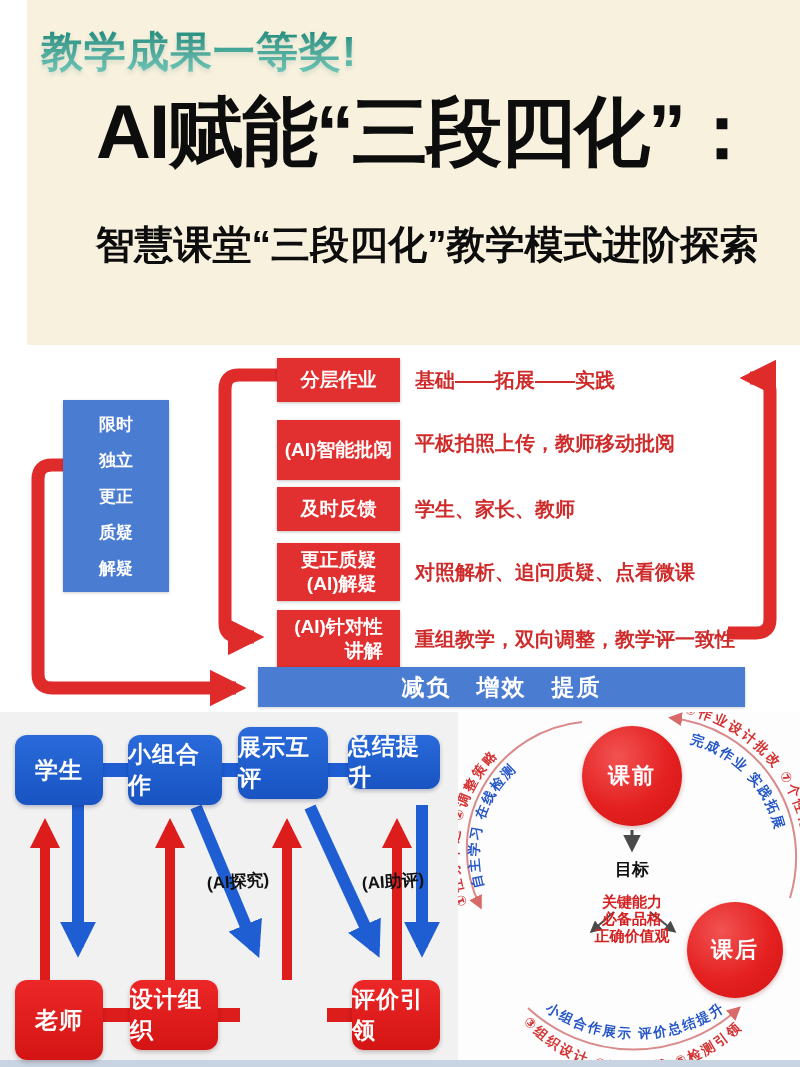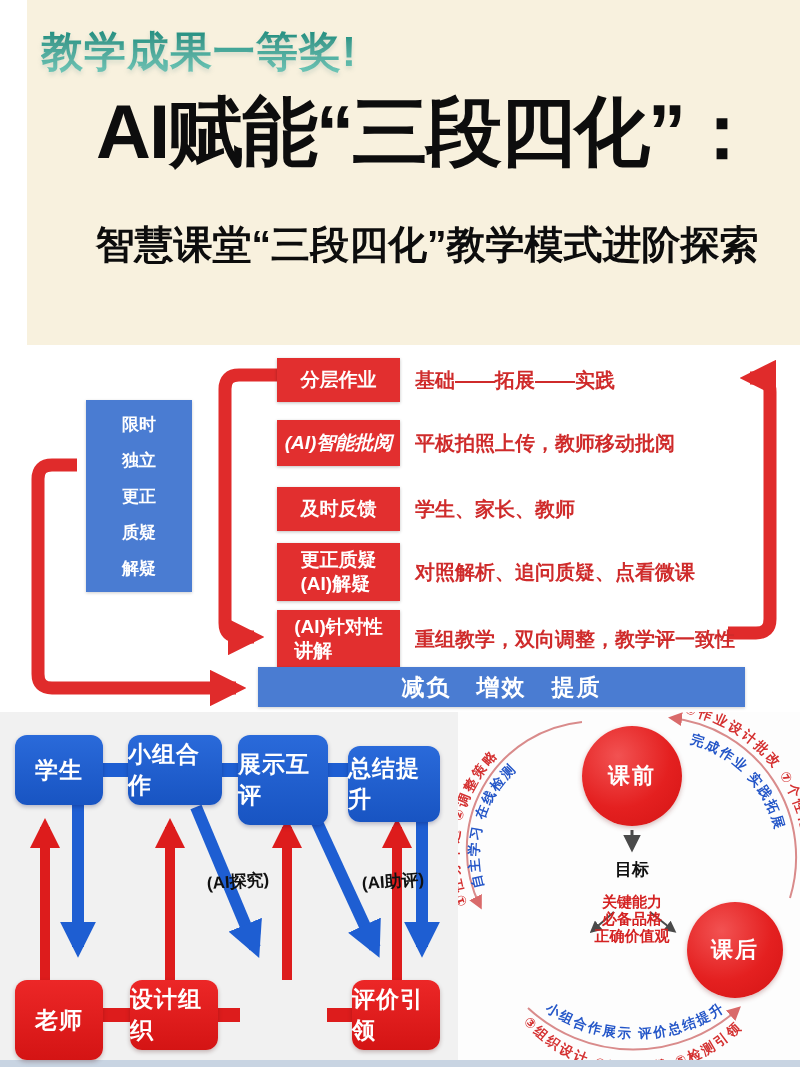--- a/index.html
+++ b/index.html
@@ -24,28 +24,28 @@
     font-size:76px; font-weight:900; color:#0d0d0d; letter-spacing:-2px; line-height:1.2;
   }
   .subtitle {
     position:absolute; left:0; top:218px; width:800px; text-align:center;
     font-size:39px; font-weight:900; color:#0d0d0d; letter-spacing:0;
   }
   
   .mid { position:absolute; left:0; top:345px; width:800px; height:367px; background:#ffffff; }
   .mid svg.arrows { position:absolute; left:0; top:0; z-index:1; }
   .side-box {
-    position:absolute; left:86px; top:55px; width:106px; height:192px;
+    position:absolute; left:63px; top:55px; width:106px; height:192px;
     background:#4a7cd2; z-index:2; color:#fff; font-size:17px; font-weight:700;
     display:flex; flex-direction:column; justify-content:center; align-items:center; gap:13px;
     box-shadow:0 1px 3px rgba(0,0,0,.2);
   }
   .step-label {
     position:absolute; left:277px; width:123px; background:#e22f2f; color:#fff;
-    font-weight:700; font-size:19px; line-height:1.25; text-align:left;
+    font-weight:700; font-size:19px; line-height:1.25; text-align:right;
     display:flex; align-items:center; justify-content:center; white-space:pre-line;
     z-index:2; box-shadow:0 1px 3px rgba(0,0,0,.25);
   }
   .step-desc {
     position:absolute; left:415px; height:28px; line-height:28px;
     color:#cf2b2b; font-size:20px; font-weight:700; z-index:2; white-space:nowrap;
   }
   .result-bar {
     position:absolute; left:258px; top:322px; width:487px; height:40px;
     background:#4a7cd2; color:#fff; font-size:23px; font-weight:700;
@@ -108,21 +108,21 @@
 
     <div class="side-box">
       <div>限时</div>
       <div>独立</div>
       <div>更正</div>
       <div>质疑</div>
       <div>解疑</div>
     </div>
 
     <div class="step-label" style="top:13px;  height:44px;">分层作业</div>
-    <div class="step-label" style="top:75px;  height:46px;font-style:italic;">(AI)智能批阅</div>
+    <div class="step-label" style="top:75px;  height:60px;">(AI)智能批阅</div>
     <div class="step-label" style="top:142px; height:44px;">及时反馈</div>
     <div class="step-label" style="top:198px; height:58px;">更正质疑
 (AI)解疑</div>
     <div class="step-label" style="top:265px; height:58px;">(AI)针对性
 讲解</div>
 
     <div class="step-desc" style="top:21px;">基础——拓展——实践</div>
     <div class="step-desc" style="top:84px;">平板拍照上传，教师移动批阅</div>
     <div class="step-desc" style="top:150px;">学生、家长、教师</div>
     <div class="step-desc" style="top:213px;">对照解析、追问质疑、点看微课</div>
@@ -163,22 +163,22 @@
       <g stroke="#1e5ed2" stroke-width="12" fill="none">
         <path d="M78,93 V235" marker-end="url(#ahblue)"></path>
         <path d="M196,95 L255,236" marker-end="url(#ahblue)"></path>
         <path d="M310,95 L375,236" marker-end="url(#ahblue)"></path>
         <path d="M422,93 V235" marker-end="url(#ahblue)"></path>
       </g>
     </svg>
 
     <div class="cbox blue" style="left:15px;  top:23px; width:88px; height:70px;">学生</div>
     <div class="cbox blue" style="left:128px; top:23px; width:94px; height:70px;">小组合作</div>
-    <div class="cbox blue" style="left:238px; top:23px; width:90px; height:90px;">展示互评</div>
-    <div class="cbox blue" style="left:348px; top:23px; width:92px; height:76px;margin-top:11px;">总结提升</div>
+    <div class="cbox blue" style="left:238px; top:15px; width:90px; height:72px;">展示互评</div>
+    <div class="cbox blue" style="left:348px; top:23px; width:92px; height:54px;">总结提升</div>
 
     <div class="cbox red" style="left:15px;  top:268px; width:88px; height:80px;">老师</div>
     <div class="cbox red" style="left:130px; top:268px; width:88px; height:70px;">设计组织</div>
     <div class="cbox red" style="left:352px; top:268px; width:88px; height:70px;">评价引领</div>
 
     <div class="ai-label" style="left:193px; top:158px;">(AI探究)</div>
     <div class="ai-label" style="left:348px; top:158px;">(AI助评)</div>
   </section>
 
   <section class="bottom-right">

